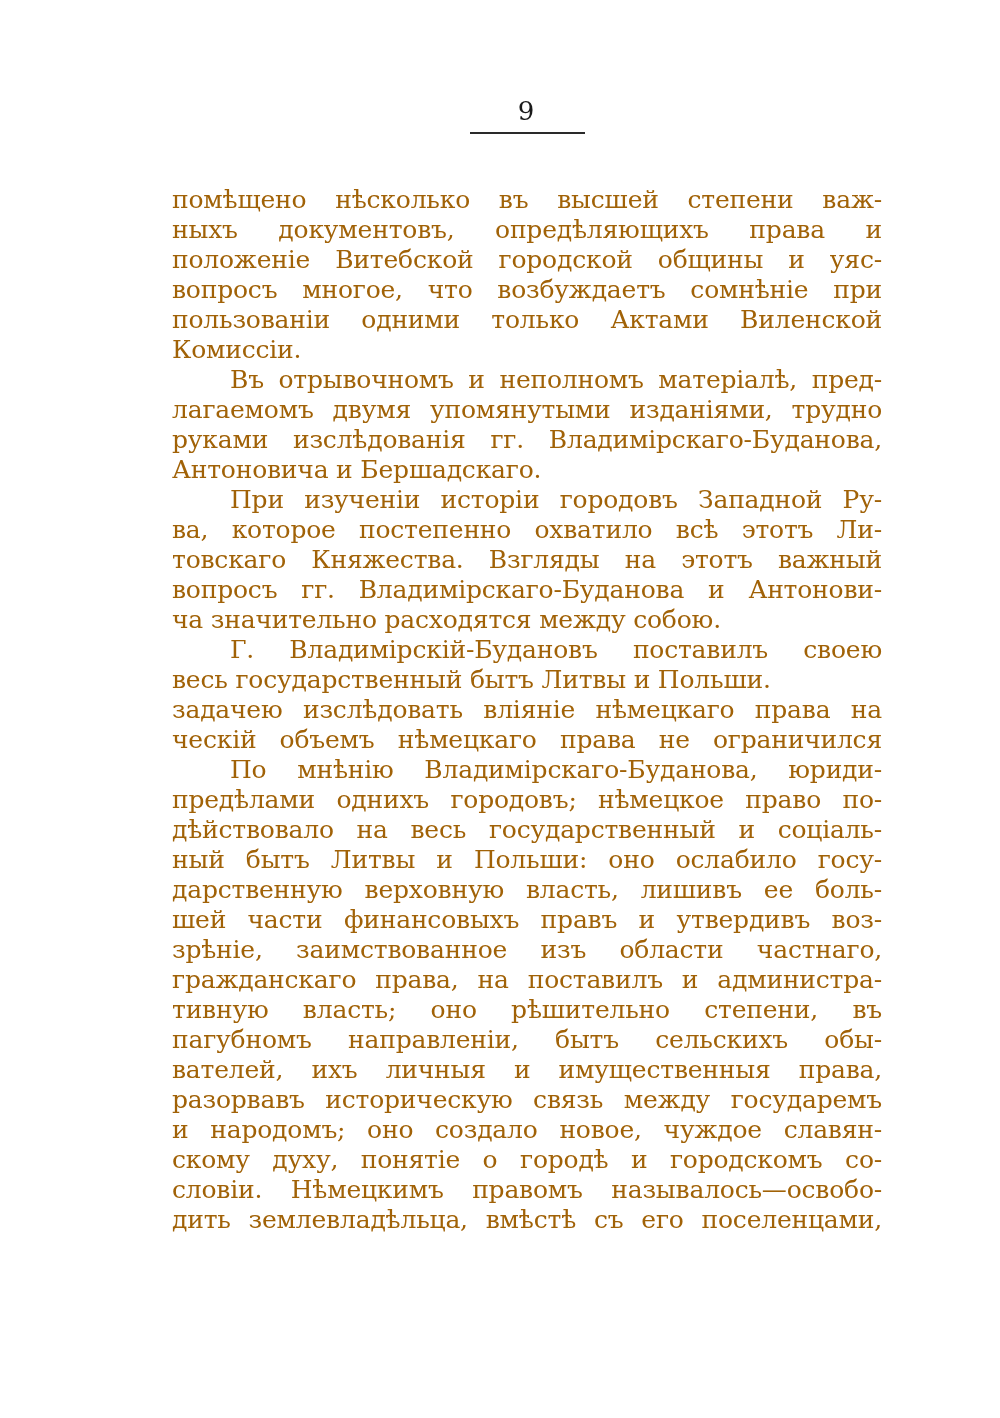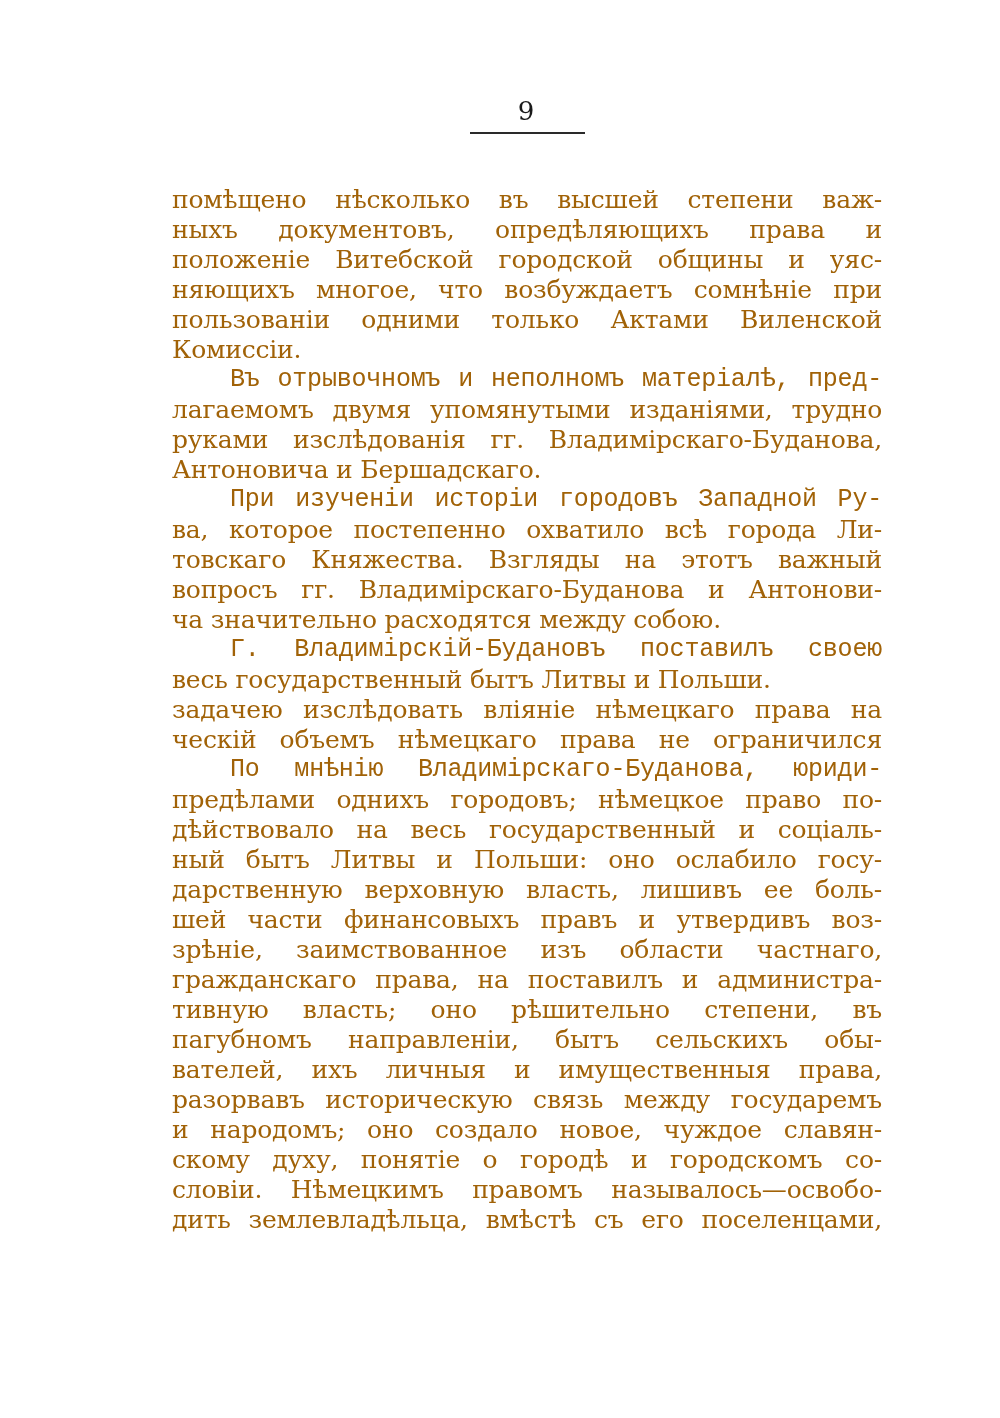--- a/index.html
+++ b/index.html
@@ -18,41 +18,41 @@
     font-family: "DejaVu Serif", serif; font-size: 25px; color: #a16207;
     line-height: 30px;
     margin-top: 24px;
   }
   .line {
     display: block; height: 30px; white-space: nowrap;
     text-align: justify; text-align-last: justify;
     letter-spacing: -0.2px;
   }
   .line.last { text-align-last: left; }
-  .line.indent { padding-left: 58px; font-family: Liberation Mono, monospace; }
+  .line.indent { padding-left: 58px; }
 </style>
 </head>
 <body>
 
 <div class="page-number">9</div>
 <div class="rule"></div>
 
 <div class="text" id="body-text">
     <span class="line">помѣщено нѣсколько  въ  высшей степени  важ-</span>
     <span class="line">ныхъ  документовъ,  опредѣляющихъ  права  и</span>
     <span class="line">положеніе Витебской городской общины  и  уяс-</span>
-    <span class="line">няющихъ многое, что возбуждаетъ сомнѣніе  при</span>
+    <span class="line">вопросъ многое, что возбуждаетъ сомнѣніе  при</span>
     <span class="line">пользованіи  одними  только  Актами  Виленской</span>
     <span class="line last">Комиссіи.</span>
     <span class="line indent">Въ отрывочномъ и неполномъ матеріалѣ, пред-</span>
     <span class="line">лагаемомъ двумя упомянутыми изданіями, трудно</span>
     <span class="line">руками изслѣдованія  гг. Владимірскаго-Буданова,</span>
     <span class="line last">Антоновича и Бершадскаго.</span>
     <span class="line indent">При изученіи исторіи городовъ Западной Ру-</span>
-    <span class="line">ва, которое постепенно охватило всѣ города  Ли-</span>
+    <span class="line">ва, которое постепенно охватило всѣ этотъ  Ли-</span>
     <span class="line">товскаго Княжества. Взгляды  на этотъ  важный</span>
     <span class="line">вопросъ гг.  Владимірскаго-Буданова и Антонови-</span>
     <span class="line last">ча значительно расходятся между собою.</span>
     <span class="line indent">Г.  Владимірскій-Будановъ  поставилъ  своею</span>
     <span class="line last">весь государственный бытъ Литвы и Польши.</span>
     <span class="line">задачею изслѣдовать вліяніе нѣмецкаго права  на</span>
     <span class="line">ческій объемъ нѣмецкаго права  не  ограничился</span>
     <span class="line indent">По мнѣнію  Владимірскаго-Буданова,  юриди-</span>
     <span class="line">предѣлами однихъ городовъ; нѣмецкое право  по-</span>
     <span class="line">дѣйствовало на весь государственный  и соціаль-</span>

